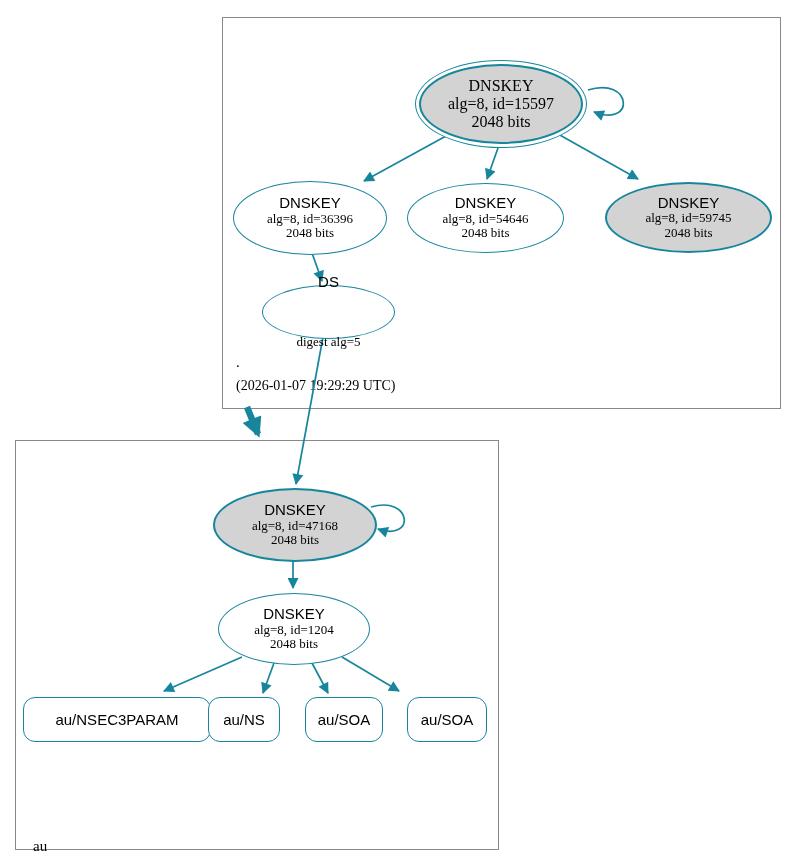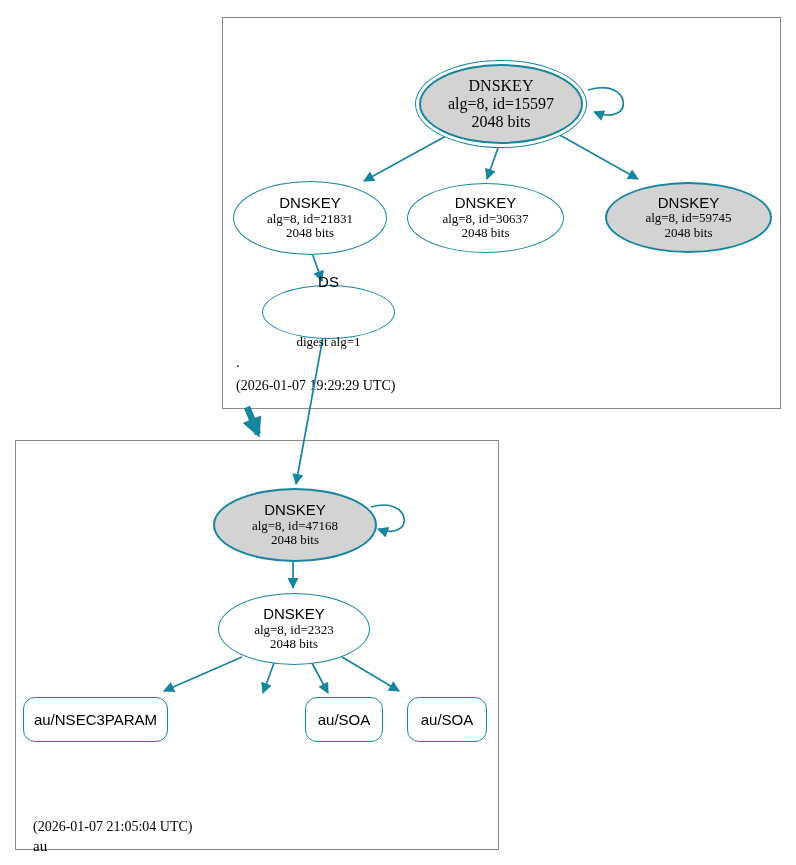--- a/index.html
+++ b/index.html
@@ -77,62 +77,64 @@
   <div class="ksk-outer" style="left:415px;top:60px;width:172px;height:88px;">
     <div class="ksk-inner">
       <span class="title">DNSKEY</span>
       <span class="detail">alg=8, id=15597</span>
       <span class="detail">2048 bits</span>
     </div>
   </div>
 
   <div class="node fill-white bd-thin" style="left:233px;top:181px;width:152px;height:72px;">
     <span class="title">DNSKEY</span>
-    <span class="detail">alg=8, id=21831</span>
+    <span class="detail">alg=8, id=36396</span>
     <span class="detail">2048 bits</span>
   </div>
 
   <div class="node fill-white bd-thin" style="left:407px;top:183px;width:155px;height:68px;">
     <span class="title">DNSKEY</span>
-    <span class="detail">alg=8, id=30637</span>
+    <span class="detail">alg=8, id=54646</span>
     <span class="detail">2048 bits</span>
   </div>
 
   <div class="node fill-gray bd-thick" style="left:605px;top:182px;width:163px;height:67px;">
     <span class="title">DNSKEY</span>
     <span class="detail">alg=8, id=59745</span>
     <span class="detail">2048 bits</span>
   </div>
 
   <div class="node fill-white bd-thin" style="left:262px;top:285px;width:131px;height:52px;gap:44px;">
     <span class="title">DS</span>
-    <span class="detail">digest alg=1</span>
+    <span class="detail">digest alg=5</span>
   </div>
 
   <div class="zone-label" style="left:236px;top:354px;">.</div>
   <div class="zone-ts" style="left:236px;top:378px;">(2026-01-07 19:29:29 UTC)</div>
 
   <div class="node fill-gray bd-thick" style="left:213px;top:488px;width:160px;height:70px;">
     <span class="title">DNSKEY</span>
     <span class="detail">alg=8, id=47168</span>
     <span class="detail">2048 bits</span>
   </div>
 
   <div class="node fill-white bd-thin" style="left:218px;top:593px;width:150px;height:70px;">
     <span class="title">DNSKEY</span>
-    <span class="detail">alg=8, id=2323</span>
+    <span class="detail">alg=8, id=1204</span>
     <span class="detail">2048 bits</span>
   </div>
 
-  <div class="rrset" style="left:23px;top:697px;width:145px;height:45px;">
+  <div class="rrset" style="left:23px;top:697px;width:188px;height:45px;">
     <span>au/NSEC3PARAM</span>
+  </div>
+  <div class="rrset" style="left:208px;top:697px;width:72px;height:45px;">
+    <span>au/NS</span>
   </div>
   <div class="rrset" style="left:305px;top:697px;width:78px;height:45px;">
     <span>au/SOA</span>
   </div>
   <div class="rrset" style="left:407px;top:697px;width:80px;height:45px;">
     <span>au/SOA</span>
   </div>
 
   <div class="zone-label" style="left:33px;top:838px;">au</div>
-  <div class="zone-ts" style="left:33px;top:819px;">(2026-01-07 21:05:04 UTC)</div>
 
 </div>
 
 </body></html>

